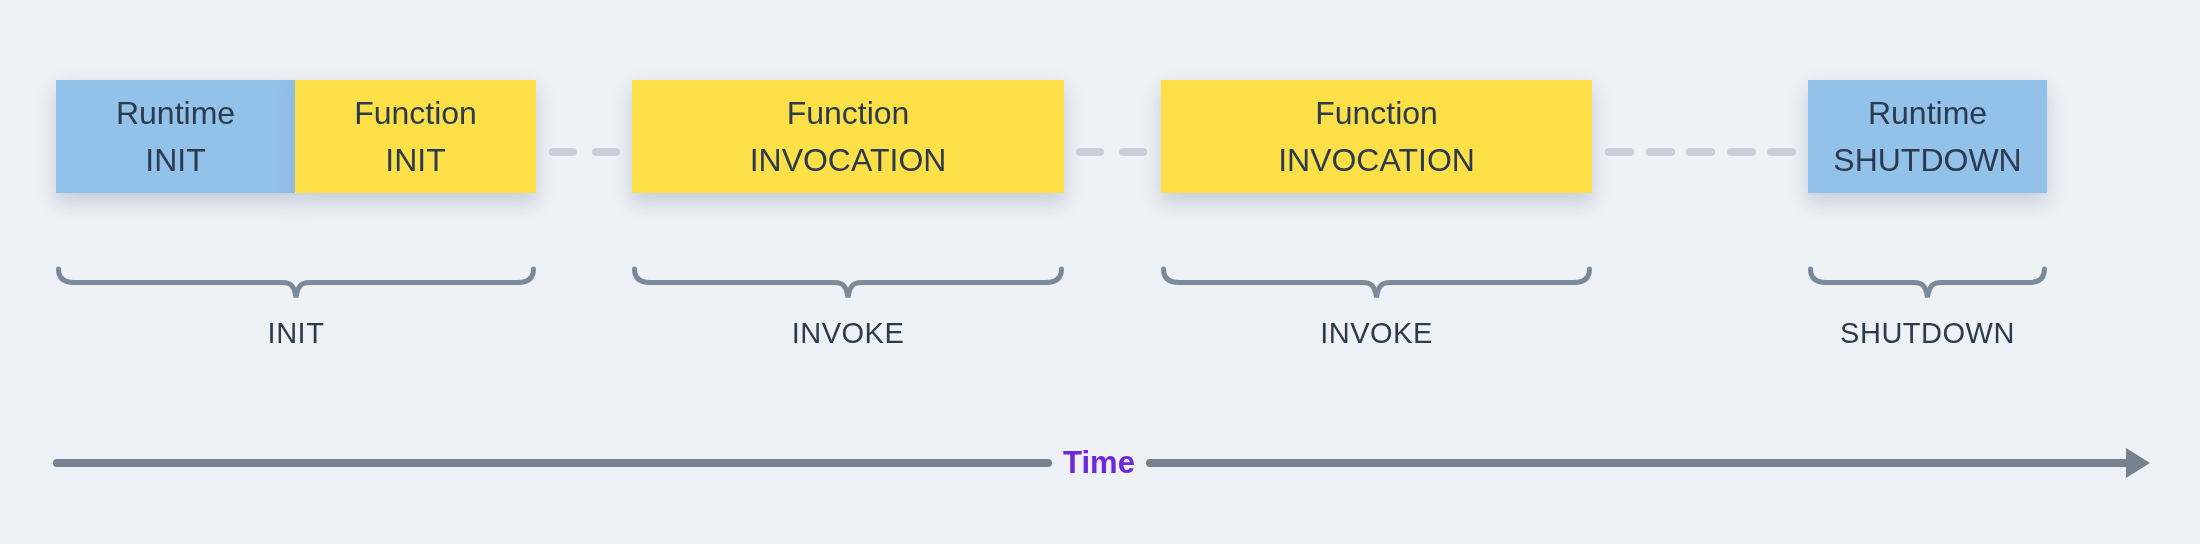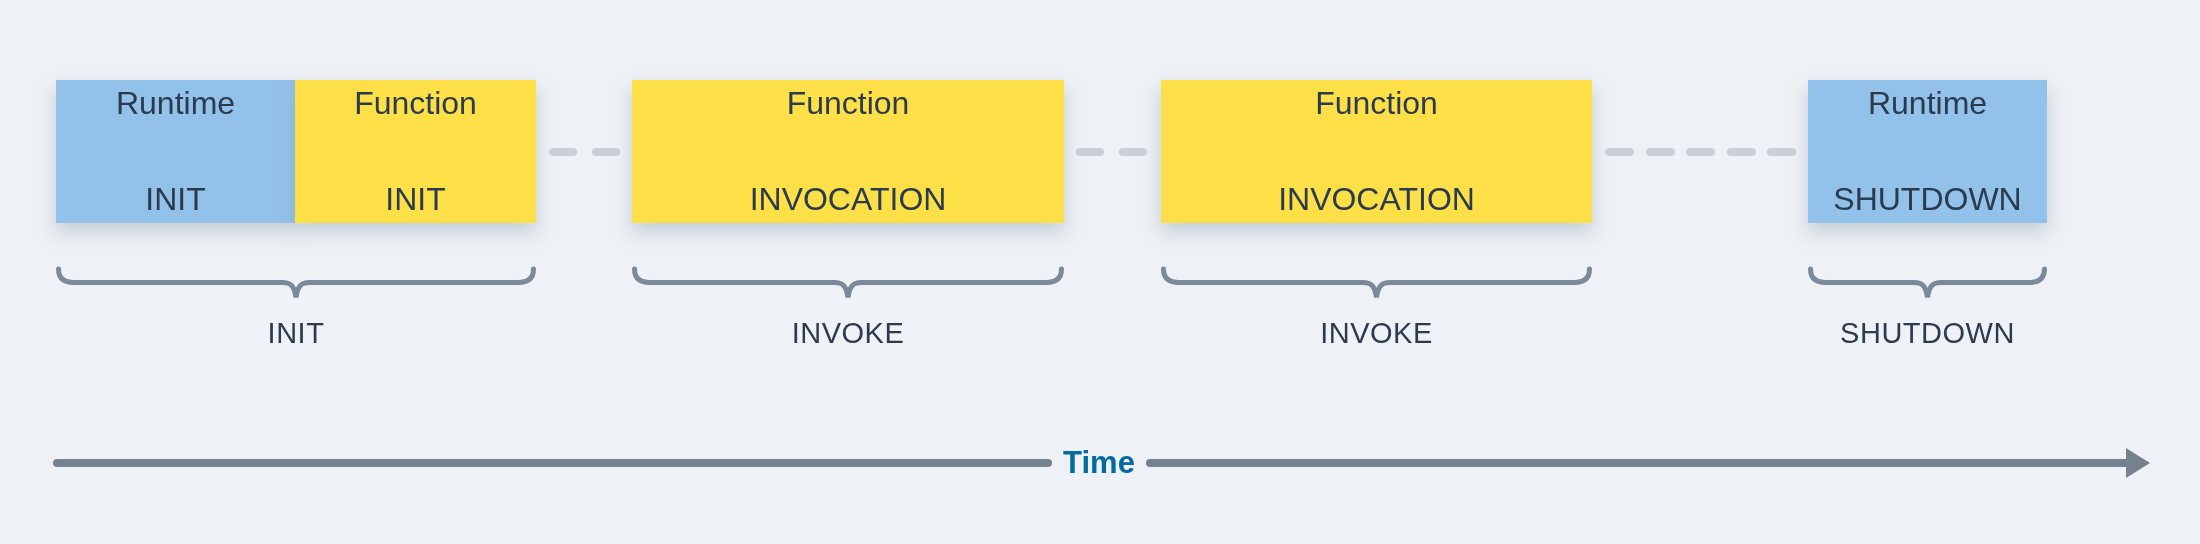--- a/index.html
+++ b/index.html
@@ -9,23 +9,23 @@
   }
   .stage{
     position:relative;
     width:2200px;height:544px;
     background:#eef1f5;
     overflow:hidden;
   }
   
   .block{
     position:absolute;
-    top:80px;height:143px;
+    top:80px;height:113px;
     display:flex;flex-direction:column;
-    align-items:center;justify-content:space-between;
+    align-items:center;justify-content:center;
     font-size:32px;line-height:47px;font-weight:500;
     color:#2b3b4d;
     text-align:center;
     box-shadow:0 9px 18px rgba(147,161,180,0.45);
   }
   .block.blue{background:#92c1ea;}
   .block.yellow{background:#fde047;}
   .b1{left:56px;width:239px;box-shadow:0 9px 18px rgba(147,161,180,0.45),6px 0 6px -4px rgba(120,140,165,0.25);}
   .b2{left:295px;width:241px;}
   .b3{left:632px;width:432px;}
@@ -66,21 +66,21 @@
   
   .tl-seg{
     position:absolute;top:459px;height:8px;border-radius:4px;
     background:#75818e;
   }
   .tl-left{left:53px;width:999px;}
   .tl-right{left:1146px;width:984px;}
   .tl-label{
     position:absolute;left:1052px;width:94px;top:445px;height:36px;
     display:flex;align-items:center;justify-content:center;
-    font-size:31px;font-weight:700;color:#0369a1;
+    font-size:31px;font-weight:700;color:#6d28d9;
   }
   .tl-head{
     position:absolute;left:2126px;top:448px;
     width:0;height:0;
     border-top:15px solid transparent;
     border-bottom:15px solid transparent;
     border-left:24px solid #75818e;
   }
 </style>
 </head>

